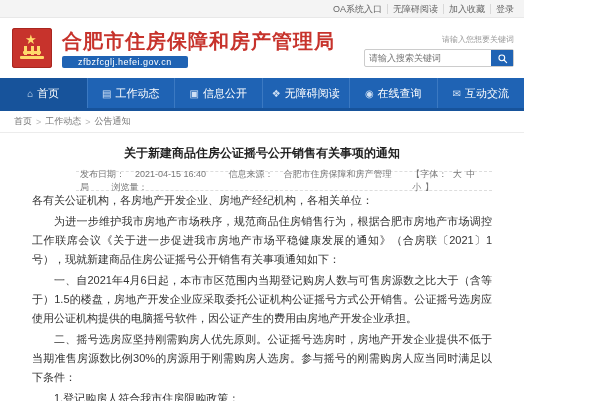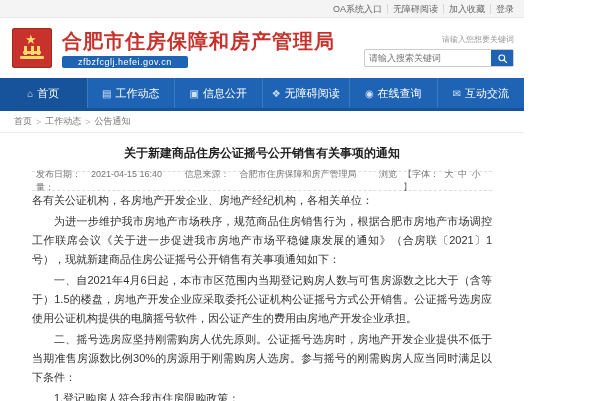--- a/index.html
+++ b/index.html
@@ -205,20 +205,21 @@
   .meta-bar {
     border-top: 1px dashed #ddd;
     border-bottom: 1px dashed #ddd;
     font-size: 9px;
     color: #777;
     height: 20px;
     display: flex;
     align-items: center;
     justify-content: space-between;
     padding: 0 4px;
+    margin-left: 44px;
   }
   .meta-left span { margin-right: 10px; }
   .meta-right .fs-label { margin-right: 2px; }
   .meta-right a { color: #777; text-decoration: none; margin: 0 1px; }
   .body-text {
     margin-top: 0;
     font-size: 11px;
     line-height: 19px;
     color: #333;
     text-align: justify;

